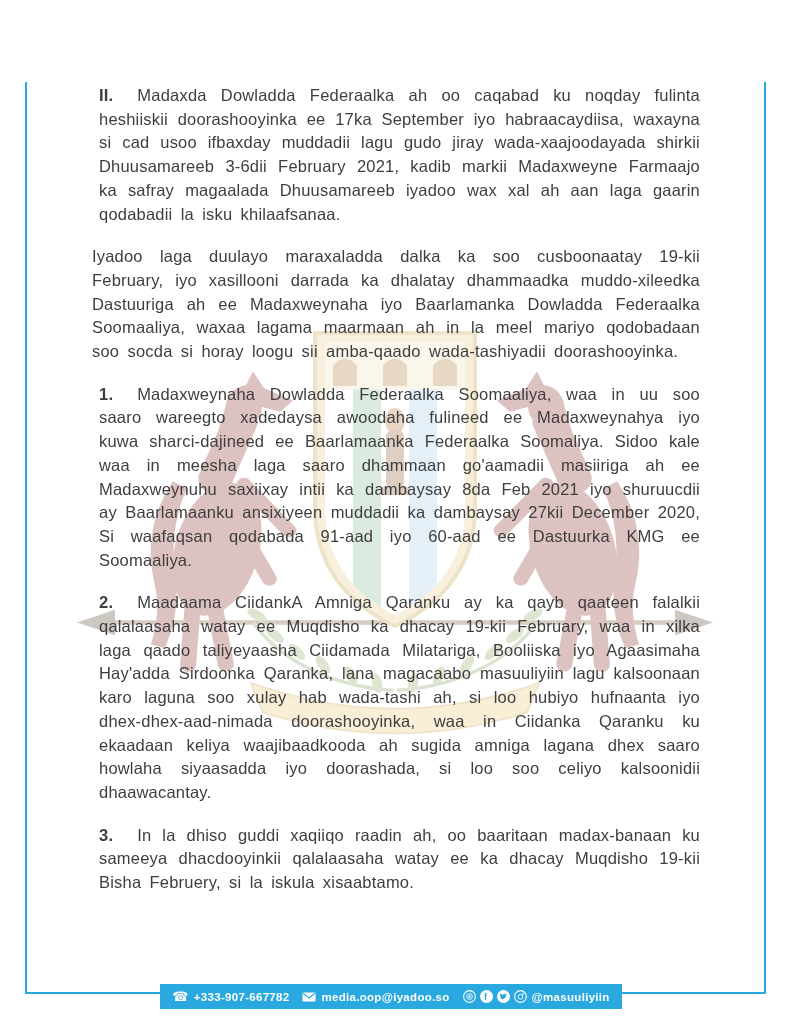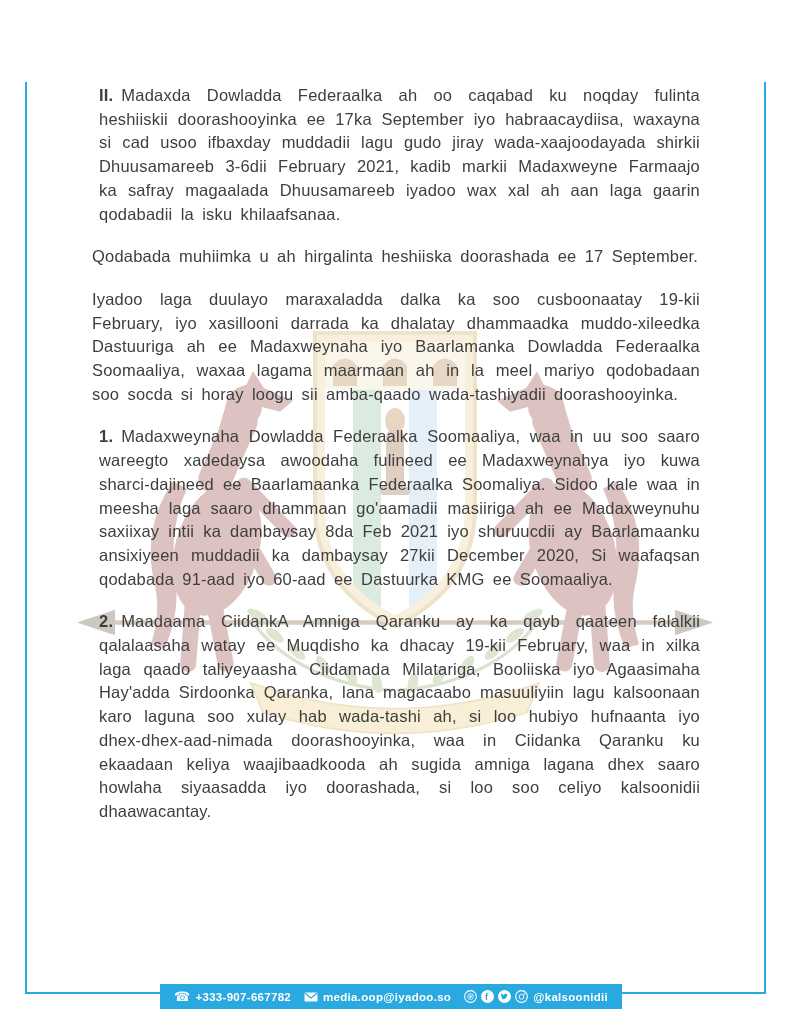--- a/index.html
+++ b/index.html
@@ -18,21 +18,21 @@
   .watermark{position:absolute;left:75px;top:320px;width:640px;height:440px;z-index:0;opacity:.3;}
 
   
   .content{
     position:absolute;left:92px;top:84px;width:608px;z-index:2;
     color:#3E3E3E;font-size:16.5px;line-height:23.7px;
     text-align:justify;letter-spacing:.2px;word-spacing:3.5px;
   }
   .content p{margin:0 0 19px 0;}
   .clause{padding-left:7px;}
-  .marker{font-weight:bold;margin-right:8px;}
+  .marker{font-weight:bold;margin-right:24px;}
 
   
   .footer-bar{
     position:absolute;left:160px;top:984px;width:462px;height:25px;z-index:4;
     background:#29A9E0;color:#ffffff;
     display:flex;align-items:center;justify-content:center;gap:13px;
     font-size:11.5px;font-weight:bold;letter-spacing:.3px;white-space:nowrap;
   }
   .f-item{display:inline-flex;align-items:center;gap:5px;}
   .f-icon{font-family:"DejaVu Sans",sans-serif;font-size:13px;line-height:1;}
@@ -100,28 +100,28 @@
   </g>
 </svg>
 
 <div class="frame-left"></div>
 <div class="frame-right"></div>
 <div class="frame-bottom"></div>
 
 <main class="content">
   <p class="clause"><span class="marker">II.</span><span>Madaxda Dowladda Federaalka ah oo caqabad ku noqday fulinta heshiiskii doorashooyinka ee 17ka September iyo habraacaydiisa, waxayna si cad usoo ifbaxday muddadii lagu gudo jiray wada-xaajoodayada shirkii Dhuusamareeb 3-6dii February 2021, kadib markii Madaxweyne Farmaajo ka safray magaalada Dhuusamareeb iyadoo wax xal ah aan laga gaarin qodabadii la isku khilaafsanaa.</span></p>
 
-  <p>Qodabada muhiimka u ah hirgalinta heshiiska doorashada ee 17 September.</p>
 
   <p>Iyadoo laga duulayo maraxaladda dalka ka soo cusboonaatay 19-kii February, iyo xasillooni darrada ka dhalatay dhammaadka muddo-xileedka Dastuuriga ah ee Madaxweynaha iyo Baarlamanka Dowladda Federaalka Soomaaliya, waxaa lagama maarmaan ah in la meel mariyo qodobadaan soo socda si horay loogu sii amba-qaado wada-tashiyadii doorashooyinka.</p>
 
   <p class="clause"><span class="marker">1.</span><span>Madaxweynaha Dowladda Federaalka Soomaaliya, waa in uu soo saaro wareegto xadedaysa awoodaha fulineed ee Madaxweynahya iyo kuwa sharci-dajineed ee Baarlamaanka Federaalka Soomaliya. Sidoo kale waa in meesha laga saaro dhammaan go'aamadii masiiriga ah ee Madaxweynuhu saxiixay intii ka dambaysay 8da Feb 2021 iyo shuruucdii ay Baarlamaanku ansixiyeen muddadii ka dambaysay 27kii December 2020, Si waafaqsan qodabada 91-aad iyo 60-aad ee Dastuurka KMG ee Soomaaliya.</span></p>
 
   <p class="clause"><span class="marker">2.</span><span>Maadaama CiidankA Amniga Qaranku ay ka qayb qaateen falalkii qalalaasaha watay ee Muqdisho ka dhacay 19-kii February, waa in xilka laga qaado taliyeyaasha Ciidamada Milatariga, Booliiska iyo Agaasimaha Hay'adda Sirdoonka Qaranka, lana magacaabo masuuliyiin lagu kalsoonaan karo laguna soo xulay hab wada-tashi ah, si loo hubiyo hufnaanta iyo dhex-dhex-aad-nimada doorashooyinka, waa in Ciidanka Qaranku ku ekaadaan keliya waajibaadkooda ah sugida amniga lagana dhex saaro howlaha siyaasadda iyo doorashada, si loo soo celiyo kalsoonidii dhaawacantay.</span></p>
 
+  <p class="clause"><span class="marker">3.</span><span>In la dhiso guddi xaqiiqo raadin ah, oo baaritaan madax-banaan ku sameeya dhacdooyinkii qalalaasaha watay ee ka dhacay Muqdisho 19-kii Bisha Februery, si la iskula xisaabtamo.</span></p>
 </main>
 
 <footer class="footer-bar">
   <span class="f-item">
     <span class="f-icon">☎</span>
     <span>+333-907-667782</span>
   </span>
   <span class="f-item">
     <svg width="14" height="10" viewBox="0 0 14 10">
       <rect x="0.5" y="0.5" width="13" height="9" rx="1.2" fill="#ffffff"></rect>
@@ -143,15 +143,15 @@
       <svg width="13" height="13" viewBox="0 0 13 13">
         <circle cx="6.5" cy="6.5" r="6.5" fill="#ffffff"></circle>
         <path d="M3.2,8.8 c2.9,1.1 5.6,-0.5 5.8,-3.3 l1,-0.9 -1.1,0.2 0.7,-1 -1.2,0.4 c-0.8,-0.9 -2.2,-0.5 -2.4,0.7 c-1.2,-0.1 -2.2,-0.7 -2.9,-1.6 c-0.5,1.2 -0.1,2.4 0.9,3.1 l-0.9,-0.2 c0.2,1 0.9,1.8 1.9,2 z" fill="#29A9E0"></path>
       </svg>
       <svg width="13" height="13" viewBox="0 0 13 13">
         <circle cx="6.5" cy="6.5" r="5.9" stroke="#ffffff" stroke-width="1.1" fill="none"></circle>
         <circle cx="6.5" cy="6.8" r="2.4" stroke="#ffffff" stroke-width="0.9" fill="none"></circle>
         <circle cx="9.2" cy="3.9" r="0.8" fill="#ffffff"></circle>
       </svg>
     </span>
-    <span>@kalsoonidii</span>
+    <span>@masuuliyiin</span>
   </span>
 </footer>
 
 </body></html>

